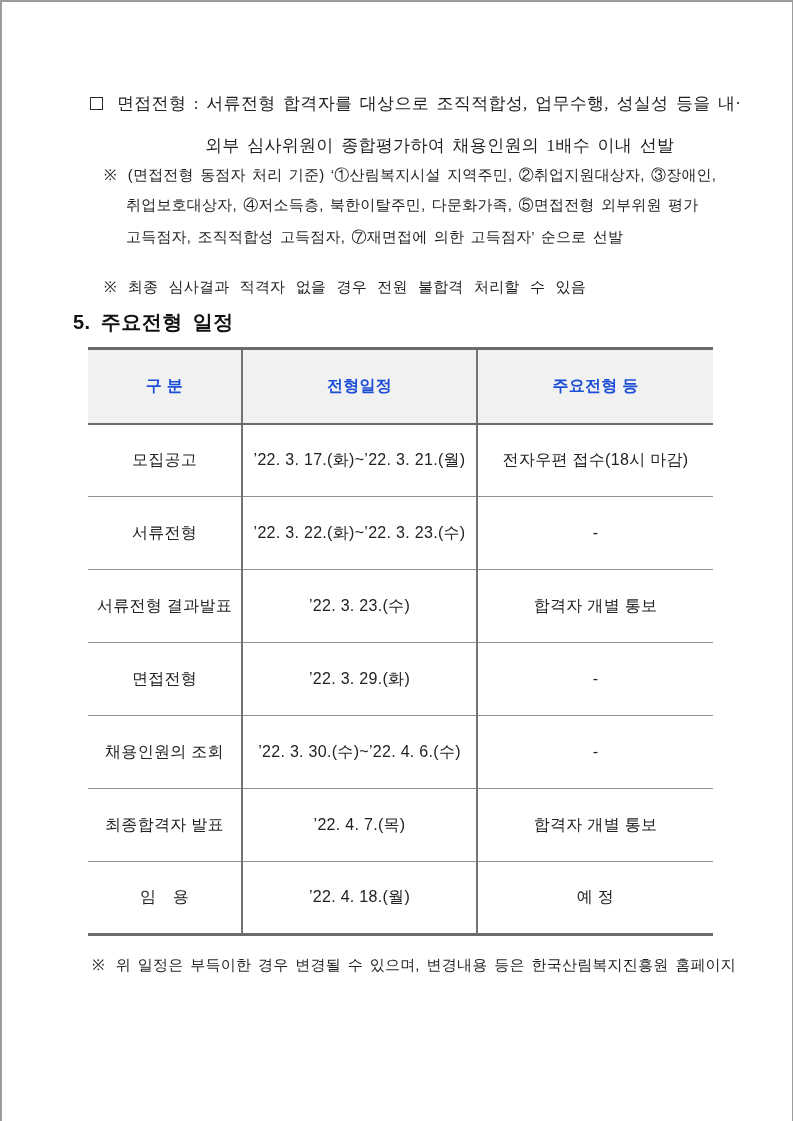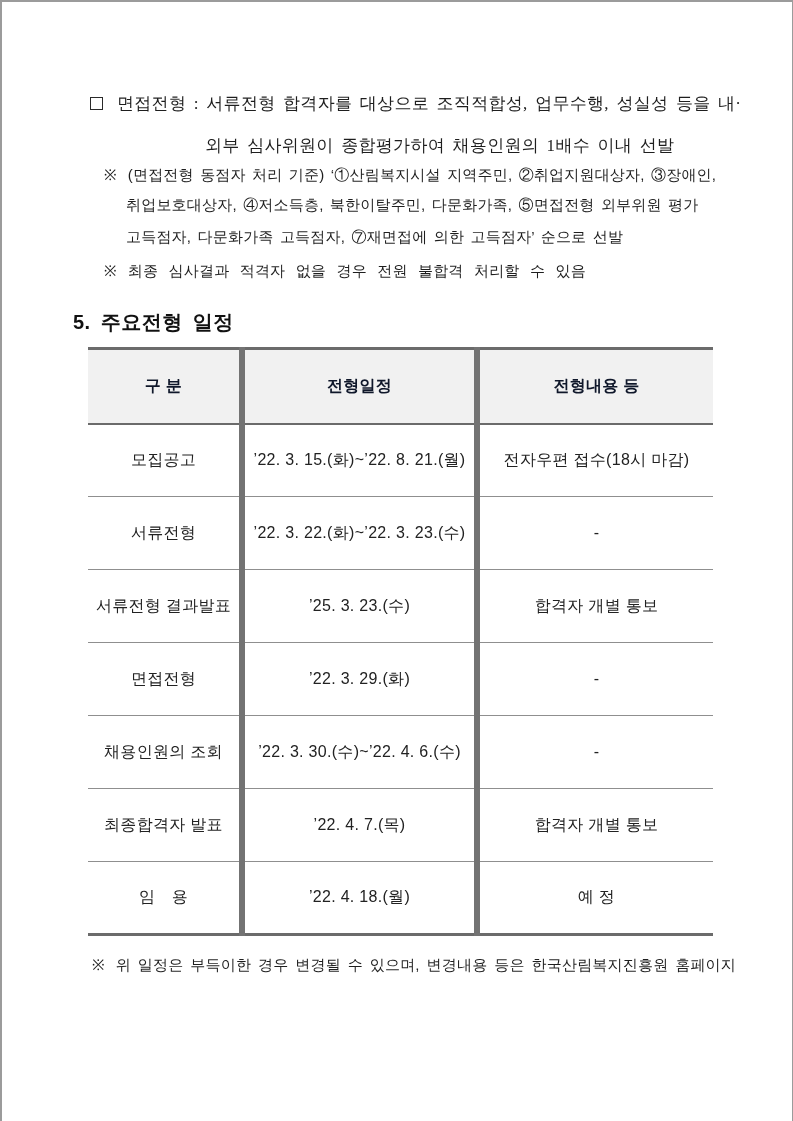--- a/index.html
+++ b/index.html
@@ -66,29 +66,29 @@
     letter-spacing: 0.3px;
     white-space: pre;
     overflow: hidden;
   }
   table.schedule thead th {
     height: 75px;
     background: #f1f1f1;
     border-top: 3px solid #6b6b6b;
     border-bottom: 2.5px solid #6b6b6b;
     font-weight: bold;
-    color: #0f172a;
+    color: #1d4ed8;
   }
   table.schedule tbody td {
     height: 73px;
     border-bottom: 1.5px solid #8f8f8f;
     color: #222;
   }
   table.schedule tbody tr:last-child td { border-bottom: 3px solid #6b6b6b; }
-  table.schedule th + th, table.schedule td + td { border-left: 6px solid #737373; }
+  table.schedule th + th, table.schedule td + td { border-left: 2px solid #737373; }
 
   
   .footnote-line {
     font-size: 15px;
     letter-spacing: 0.2px;
     word-spacing: 2.5px;
   }
 </style>
 </head>
 <body>
@@ -97,56 +97,56 @@
 
   <div class="abs para-line" style="left:87px; top:89px;">
     <span class="square-bullet"></span><span>면접전형 : 서류전형 합격자를 대상으로 조직적합성, 업무수행, 성실성 등을 내·</span>
   </div>
   <div class="abs para-line" style="left:202px; top:131px;">외부 심사위원이 종합평가하여 채용인원의 1배수 이내 선발</div>
 
   <div class="abs note-line" style="left:100px; top:161px;">
     <span class="note-marker">※</span><span>(면접전형 동점자 처리 기준) ‘①산림복지시설 지역주민, ②취업지원대상자, ③장애인,</span>
   </div>
   <div class="abs note-line" style="left:123px; top:193px;text-align:right;">취업보호대상자, ④저소득층, 북한이탈주민, 다문화가족, ⑤면접전형 외부위원 평가</div>
-  <div class="abs note-line" style="left:123px; top:225px;">고득점자, 다문화가족 고득점자, ⑦재면접에 의한 고득점자’ 순으로 선발</div>
+  <div class="abs note-line" style="left:123px; top:225px;">고득점자, 조직적합성 고득점자, ⑦재면접에 의한 고득점자’ 순으로 선발</div>
 
-  <div class="abs note-line wide" style="left:100px; top:257px;text-align:right;">
+  <div class="abs note-line wide" style="left:100px; top:273px;text-align:right;">
     <span class="note-marker">※</span><span>최종 심사결과 적격자 없을 경우 전원 불합격 처리할 수 있음</span>
   </div>
 
   <div class="abs section-title" style="left:70px; top:306px;">5. 주요전형 일정</div>
 
   <div class="abs" style="left:85px; top:344px;">
     <table class="schedule">
       <colgroup>
           <col class="c1">
           <col class="c2">
           <col class="c3">
         </colgroup>
       <thead>
         <tr>
           <th>구 분</th>
           <th>전형일정</th>
-          <th>전형내용 등</th>
+          <th>주요전형 등</th>
         </tr>
       </thead>
       <tbody>
         <tr>
           <td>모집공고</td>
-          <td>’22. 3. 15.(화)~’22. 8. 21.(월)</td>
+          <td>’22. 3. 17.(화)~’22. 3. 21.(월)</td>
           <td>전자우편 접수(18시 마감)</td>
         </tr>
         <tr>
           <td>서류전형</td>
           <td>’22. 3. 22.(화)~’22. 3. 23.(수)</td>
           <td>-</td>
         </tr>
         <tr>
           <td>서류전형 결과발표</td>
-          <td>’25. 3. 23.(수)</td>
+          <td>’22. 3. 23.(수)</td>
           <td>합격자 개별 통보</td>
         </tr>
         <tr>
           <td>면접전형</td>
           <td>’22. 3. 29.(화)</td>
           <td>-</td>
         </tr>
         <tr>
           <td>채용인원의 조회</td>
           <td>’22. 3. 30.(수)~’22. 4. 6.(수)</td>

